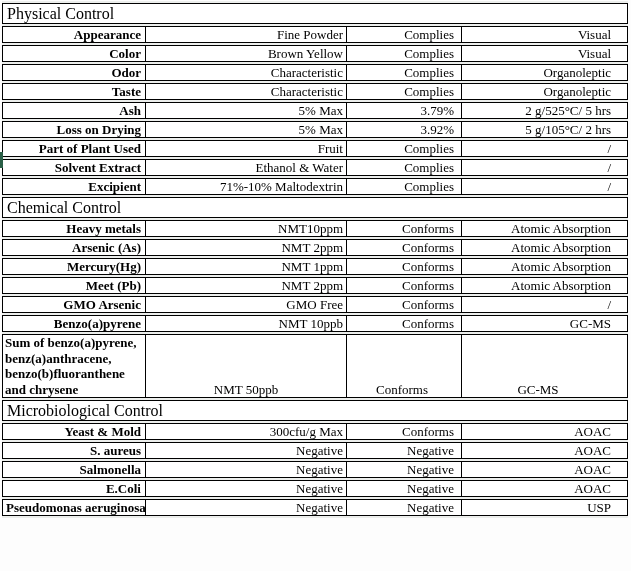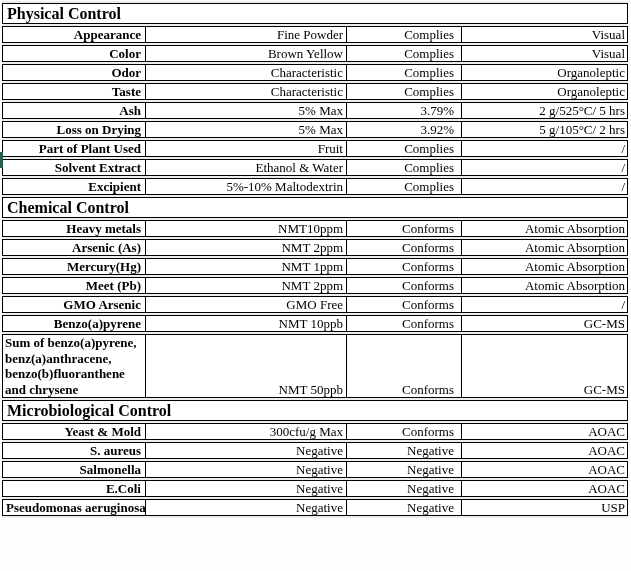--- a/index.html
+++ b/index.html
@@ -34,36 +34,36 @@
     font-size: 13px;
     line-height: 15px;
     color: #000000;
     white-space: nowrap;
     overflow: hidden;
   }
   td:first-child {
     border-left: 1px solid #000000;
   }
   tr.section-row td {
-    font-weight: bold;
+    font-weight: normal;
     font-size: 16px;
     height: 19px;
     line-height: 19px;
     text-align: left;
     padding-left: 4px;
   }
   td.col-item {
     font-weight: bold;
     text-align: right;
     padding-right: 4px;
   }
   td.col-spec  { text-align: right; padding-right: 3px; }
   td.col-result{ text-align: right; padding-right: 7px; }
-  td.col-method{ text-align: right; padding-right: 2px; }
-  tr.tall td { vertical-align: bottom; }
+  td.col-method{ text-align: right; padding-right: 16px; }
+  tr.tall td { vertical-align: bottom; text-align: center; }
   tr.tall td.col-item {
     vertical-align: top;
     text-align: left;
     white-space: normal;
     line-height: 15.5px;
     height: 62px;
     padding-left: 2px;
   }
   .edge-mark {
     position: absolute;
@@ -133,21 +133,21 @@
           <td class="col-method">/</td>
         </tr>
         <tr>
           <td class="col-item">Solvent Extract</td>
           <td class="col-spec">Ethanol &amp; Water</td>
           <td class="col-result">Complies</td>
           <td class="col-method">/</td>
         </tr>
         <tr>
           <td class="col-item">Excipient</td>
-          <td class="col-spec">5%-10% Maltodextrin</td>
+          <td class="col-spec">71%-10% Maltodextrin</td>
           <td class="col-result">Complies</td>
           <td class="col-method">/</td>
         </tr>
         <tr class="section-row">
           <td colspan="4">Chemical Control</td>
         </tr>
         <tr>
           <td class="col-item">Heavy metals</td>
           <td class="col-spec">NMT10ppm</td>
           <td class="col-result">Conforms</td>

